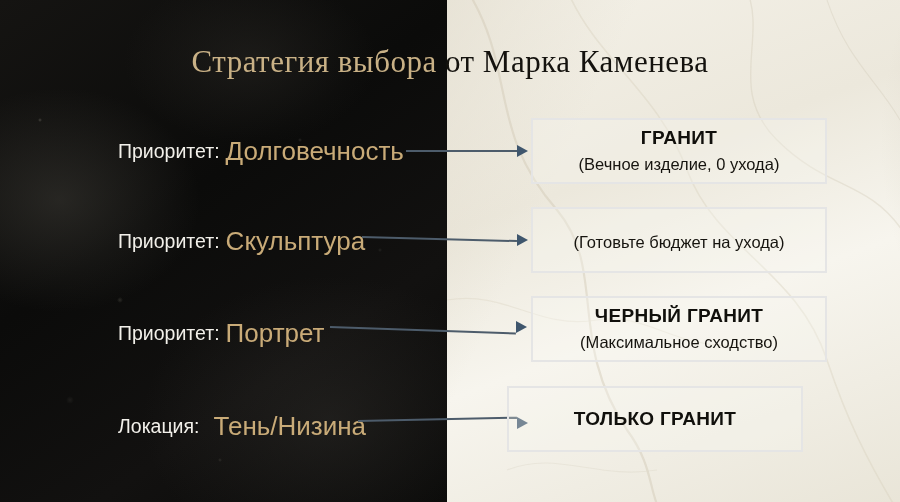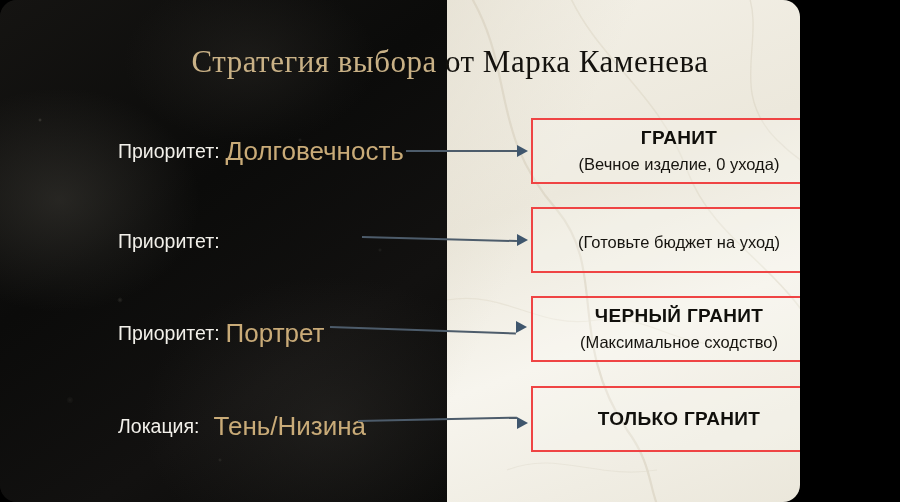--- a/index.html
+++ b/index.html
@@ -5,25 +5,24 @@
   html, body {
     margin: 0;
     padding: 0;
     background: #000;
   }
   body {
     font-family: "Liberation Sans", sans-serif;
   }
   .slide {
     position: relative;
-    width: 800px;
+    width: 900px;
     height: 502px;
     overflow: hidden;
     background: #0d0d0c;
-    border-radius: 17px;
   }
   
   .bg-left {
     position: absolute;
     left: 0; top: 0;
     width: 447px; height: 502px;
     background:
       radial-gradient(ellipse 200px 160px at 60px 200px, rgba(70,68,62,0.45), rgba(0,0,0,0) 70%),
       radial-gradient(ellipse 260px 200px at 330px 420px, rgba(60,58,54,0.35), rgba(0,0,0,0) 72%),
       radial-gradient(ellipse 180px 120px at 250px 60px, rgba(48,46,42,0.40), rgba(0,0,0,0) 70%),
@@ -113,21 +112,21 @@
     top: 0;
     width: 0; height: 0;
     border-top: 6px solid transparent;
     border-bottom: 6px solid transparent;
     border-left: 11px solid #3f566d;
   }
   
   .box {
     position: absolute;
     box-sizing: border-box;
-    border: 2px solid #ef4444;
+    border: 2px solid #e5e5e5;
     background: rgba(250,248,241,0.30);
     display: flex;
     flex-direction: column;
     align-items: center;
     justify-content: center;
     text-align: center;
     padding: 4px 8px;
   }
   .box-title {
     font-size: 19px;
@@ -172,27 +171,28 @@
     <div class="arrow-line" style="width:111px;"></div>
     <div class="arrow-head" style="left:111px;"></div>
   </div>
   <div class="box" style="left:531px; top:118px; width:296px; height:66px;">
     <div class="box-title">ГРАНИТ</div>
     <div class="box-sub">(Вечное изделие, 0 ухода)</div>
   </div>
 
   <div class="row" style="top:226px;">
     <span class="row-label">Приоритет:</span>
+    <span class="row-value">Скульптура</span>
   </div>
   <div class="arrow" style="left:362px; top:231px; width:166px;">
     <div class="arrow-line" style="width:155px; top:5px; transform: rotate(1.5deg); transform-origin: left center;"></div>
     <div class="arrow-head" style="left:155px; top:3px;"></div>
   </div>
   <div class="box" style="left:531px; top:207px; width:296px; height:66px;">
-    <div class="box-sub">(Готовьте бюджет на уход)</div>
+    <div class="box-sub">(Готовьте бюджет на ухода)</div>
   </div>
 
   <div class="row" style="top:318px;">
     <span class="row-label">Приоритет:</span>
     <span class="row-value">Портрет</span>
   </div>
   <div class="arrow" style="left:330px; top:318px; width:198px;">
     <div class="arrow-line" style="width:186px; top:8px; transform: rotate(2deg); transform-origin: left center;"></div>
     <div class="arrow-head" style="left:186px; top:3px;"></div>
   </div>
@@ -202,17 +202,17 @@
   </div>
 
   <div class="row" style="top:411px;gap:8px;">
     <span class="row-label">Локация:</span>
     <span class="row-value">Тень/Низина</span>
   </div>
   <div class="arrow" style="left:358px; top:411px; width:170px;">
     <div class="arrow-line" style="width:159px; top:9px; transform: rotate(-1.2deg); transform-origin: left center;"></div>
     <div class="arrow-head" style="left:159px; top:6px;"></div>
   </div>
-  <div class="box" style="left:531px; top:386px; width:296px; height:66px;">
+  <div class="box" style="left:507px; top:386px; width:296px; height:66px;">
     <div class="box-title">ТОЛЬКО ГРАНИТ</div>
   </div>
 
 </div>
 
 </body></html>

